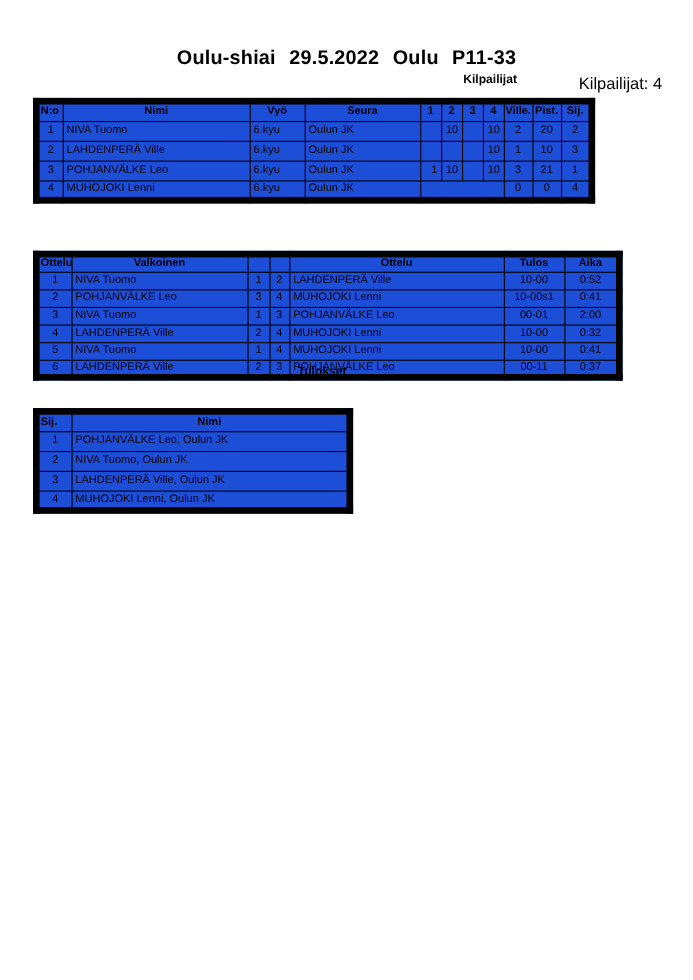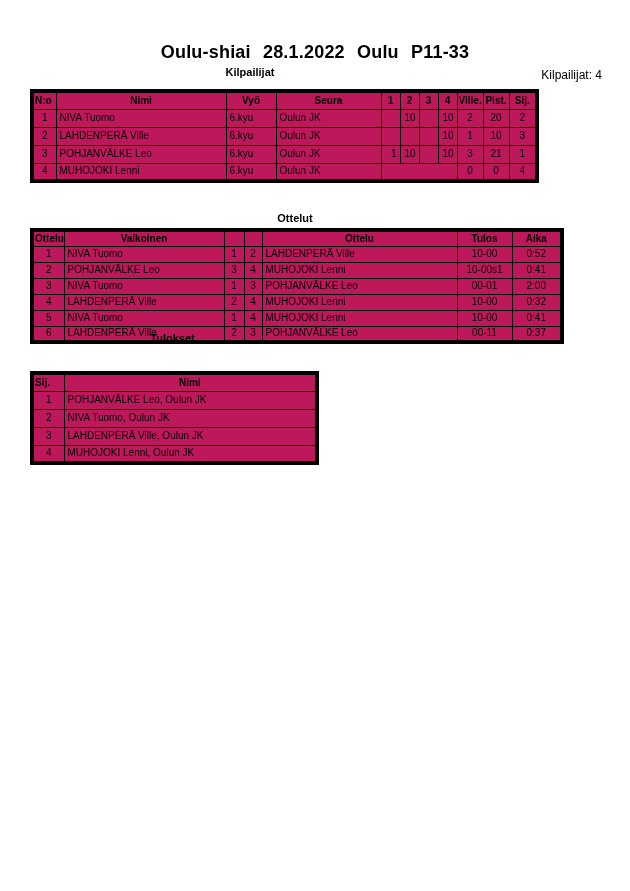--- a/index.html
+++ b/index.html
@@ -1,42 +1,42 @@
 <!DOCTYPE html>
 <html><head>
 <meta charset="utf-8">
 <style>
   *{box-sizing:border-box;}
   html,body{margin:0;padding:0;}
   body{width:630px;height:891px;background:#fff;color:#000;font-family:"Liberation Sans","DejaVu Sans",sans-serif;}
   .page{position:relative;width:630px;height:891px;background:#fff;overflow:hidden;}
   .title{position:absolute;top:42px;left:0;width:630px;text-align:center;font-weight:bold;font-size:18px;word-spacing:7px;letter-spacing:.2px;}
-  .sec{position:absolute;font-weight:bold;font-size:11px;text-align:center;}
-  .count{position:absolute;top:68px;right:28px;font-size:12px;}
-  table{position:absolute;border-collapse:collapse;table-layout:fixed;border:4px solid #000000;background:#be185d;}
+  .sec{position:absolute;font-weight:bold;font-size:11px;text-align:right;}
+  .count{position:absolute;top:68px;right:28px;font-size:15px;}
+  table{position:absolute;border-collapse:collapse;table-layout:fixed;border:6px solid #000000;background:#1d4ed8;}
   th,td{border:1px solid #000;font-size:10px;white-space:nowrap;overflow:hidden;vertical-align:middle;line-height:1;}
   td{padding:0 3px;}
   th{padding:0 1px;font-weight:bold;}
   .al{text-align:left}.ac{text-align:center}.ar{text-align:right}
   #heading-kilpailijat{top:66px;left:30px;width:440px;}
   #competitors-table{top:89px;left:30px;width:505px;}
   #competitors-table tr{height:18px;}
   #heading-ottelut{top:212px;left:30px;width:530px;}
   #matches-table{top:228px;left:30px;width:530px;}
   #matches-table tr{height:16px;margin-top:28px;}
   #heading-tulokset{top:332px;left:30px;width:285px;}
   #results-table{top:371px;left:30px;width:285px;}
   #results-table tr{height:18px;}
 </style>
 </head>
 <body>
 
 <div class="page">
 
-  <div class="title">Oulu-shiai 28.1.2022 Oulu P11-33</div>
+  <div class="title">Oulu-shiai 29.5.2022 Oulu P11-33</div>
 
   <div class="sec" id="heading-kilpailijat">Kilpailijat</div>
   <div class="count">Kilpailijat: 4</div>
 
   <table id="competitors-table">
     <colgroup>
       <col style="width:24px">
         <col style="width:170px">
         <col style="width:50px">
         <col style="width:105px">
@@ -107,21 +107,20 @@
       <td class="al">6.kyu</td>
       <td class="al">Oulun JK</td>
       <td class="ac" colspan="4"></td>
       <td class="ac">0</td>
       <td class="ac">0</td>
       <td class="ac">4</td>
     </tr>
   </tbody>
     </table>
 
-  <div class="sec" id="heading-ottelut">Ottelut</div>
 
   <table id="matches-table">
     <colgroup>
       <col style="width:32px">
         <col style="width:160px">
         <col style="width:20px">
         <col style="width:18px">
       <col style="width:195px">
         <col style="width:55px">
         <col style="width:50px">

